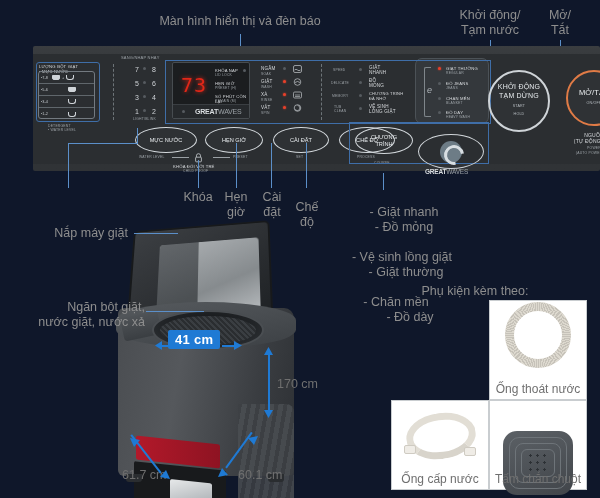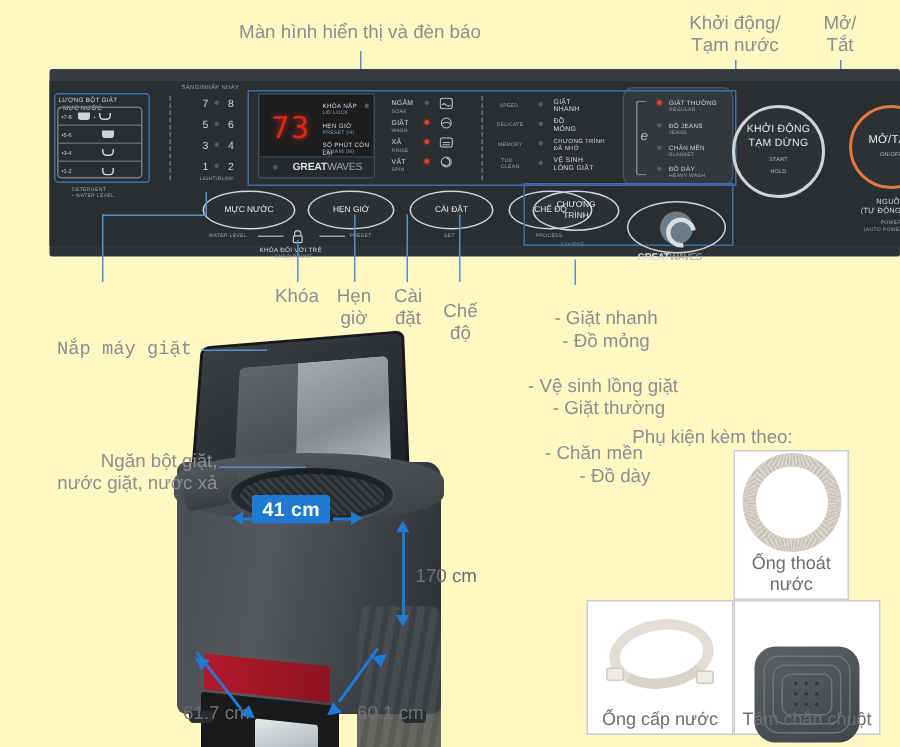--- a/index.html
+++ b/index.html
@@ -3,21 +3,21 @@
 <meta charset="utf-8">
 <style>
   * { box-sizing: border-box; }
   html, body {
     margin: 0; padding: 0;
     width: 600px; height: 498px;
     background: #ffffff;
     font-family: "Liberation Sans", sans-serif;
     overflow: hidden;
   }
-  #root { position: relative; width: 600px; height: 498px; background:#fef9c3; }
+  #root { position: relative; width: 600px; height: 498px; background:#0f172a; }
 
   
   .callout {
     position: absolute;
     color: #8e8e8e;
     font-size: 12.5px;
     line-height: 15px;
     white-space: pre-line;
   }
   .callout.ctr { text-align: center; }
@@ -250,21 +250,21 @@
 
   
   #accTitle{ position:absolute; left:475px; top:284px; color:#8e8e8e;
              font-size:12.5px; transform:translateX(-50%); white-space:nowrap;}
   #accGrid{ position:absolute; left:391px; top:300px; width:196px; height:190px; }
   .accCell{ position:absolute; border:1px solid #c9cdd0; background:#fff; }
   .accCap{
     position:absolute; left:0; bottom:3px; width:100%; text-align:center;
     color:#6f6f6f; font-size:12px;
   }
-  #cellDrain{ left:98px; top:0px; width:77px; height:100px; }
+  #cellDrain{ left:98px; top:0px; width:98px; height:100px; }
   #cellSupply{ left:0px;  top:100px; width:98px; height:90px; }
   #cellMat{ left:98px; top:100px; width:98px; height:90px; }
 
   .hoseRing{
     position:absolute; left:50%; top:34px; transform:translate(-50%,-50%);
     width:66px; height:66px; border-radius:50%;
     border:9px solid #ddd9cf;
     background:transparent;
   }
   .hoseRing:after{
@@ -566,21 +566,21 @@
     <div id="topDeck"></div>
     <div id="ctrlStrip"></div>
     <div id="drumHole"></div>
     <div id="drumInner"></div>
   </div>
 
   <div class="callout rgt" style="left:20px; top:300px; width:125px;">Ngăn bột giặt,
 nước giặt, nước xả</div>
   <div class="hline" style="left:146px; top:311px; width:58px;"></div>
 
-  <div class="callout rgt" style="left:38px; top:226px; width:90px;font-family:Liberation Mono, monospace;">Nắp máy giặt</div>
+  <div class="callout rgt" style="left:38px; top:226px; width:90px;">Nắp máy giặt</div>
   <div class="hline" style="left:134px; top:233px; width:44px;"></div>
 
   <div id="badge41">41 cm</div>
   <div class="arrowline" style="left:160px; top:345px; width:14px;"></div>
   <div class="arrowline" style="left:222px; top:345px; width:14px;"></div>
   <svg style="position:absolute;left:155px;top:341px;" width="8" height="9" viewBox="0 0 8 9">
       <path d="M7 0 L0 4.5 L7 9 Z" fill="#1f7ad4"></path>
     </svg>
   <svg style="position:absolute;left:234px;top:341px;" width="8" height="9" viewBox="0 0 8 9">
       <path d="M0 0 L8 4.5 L0 9 Z" fill="#1f7ad4"></path>

